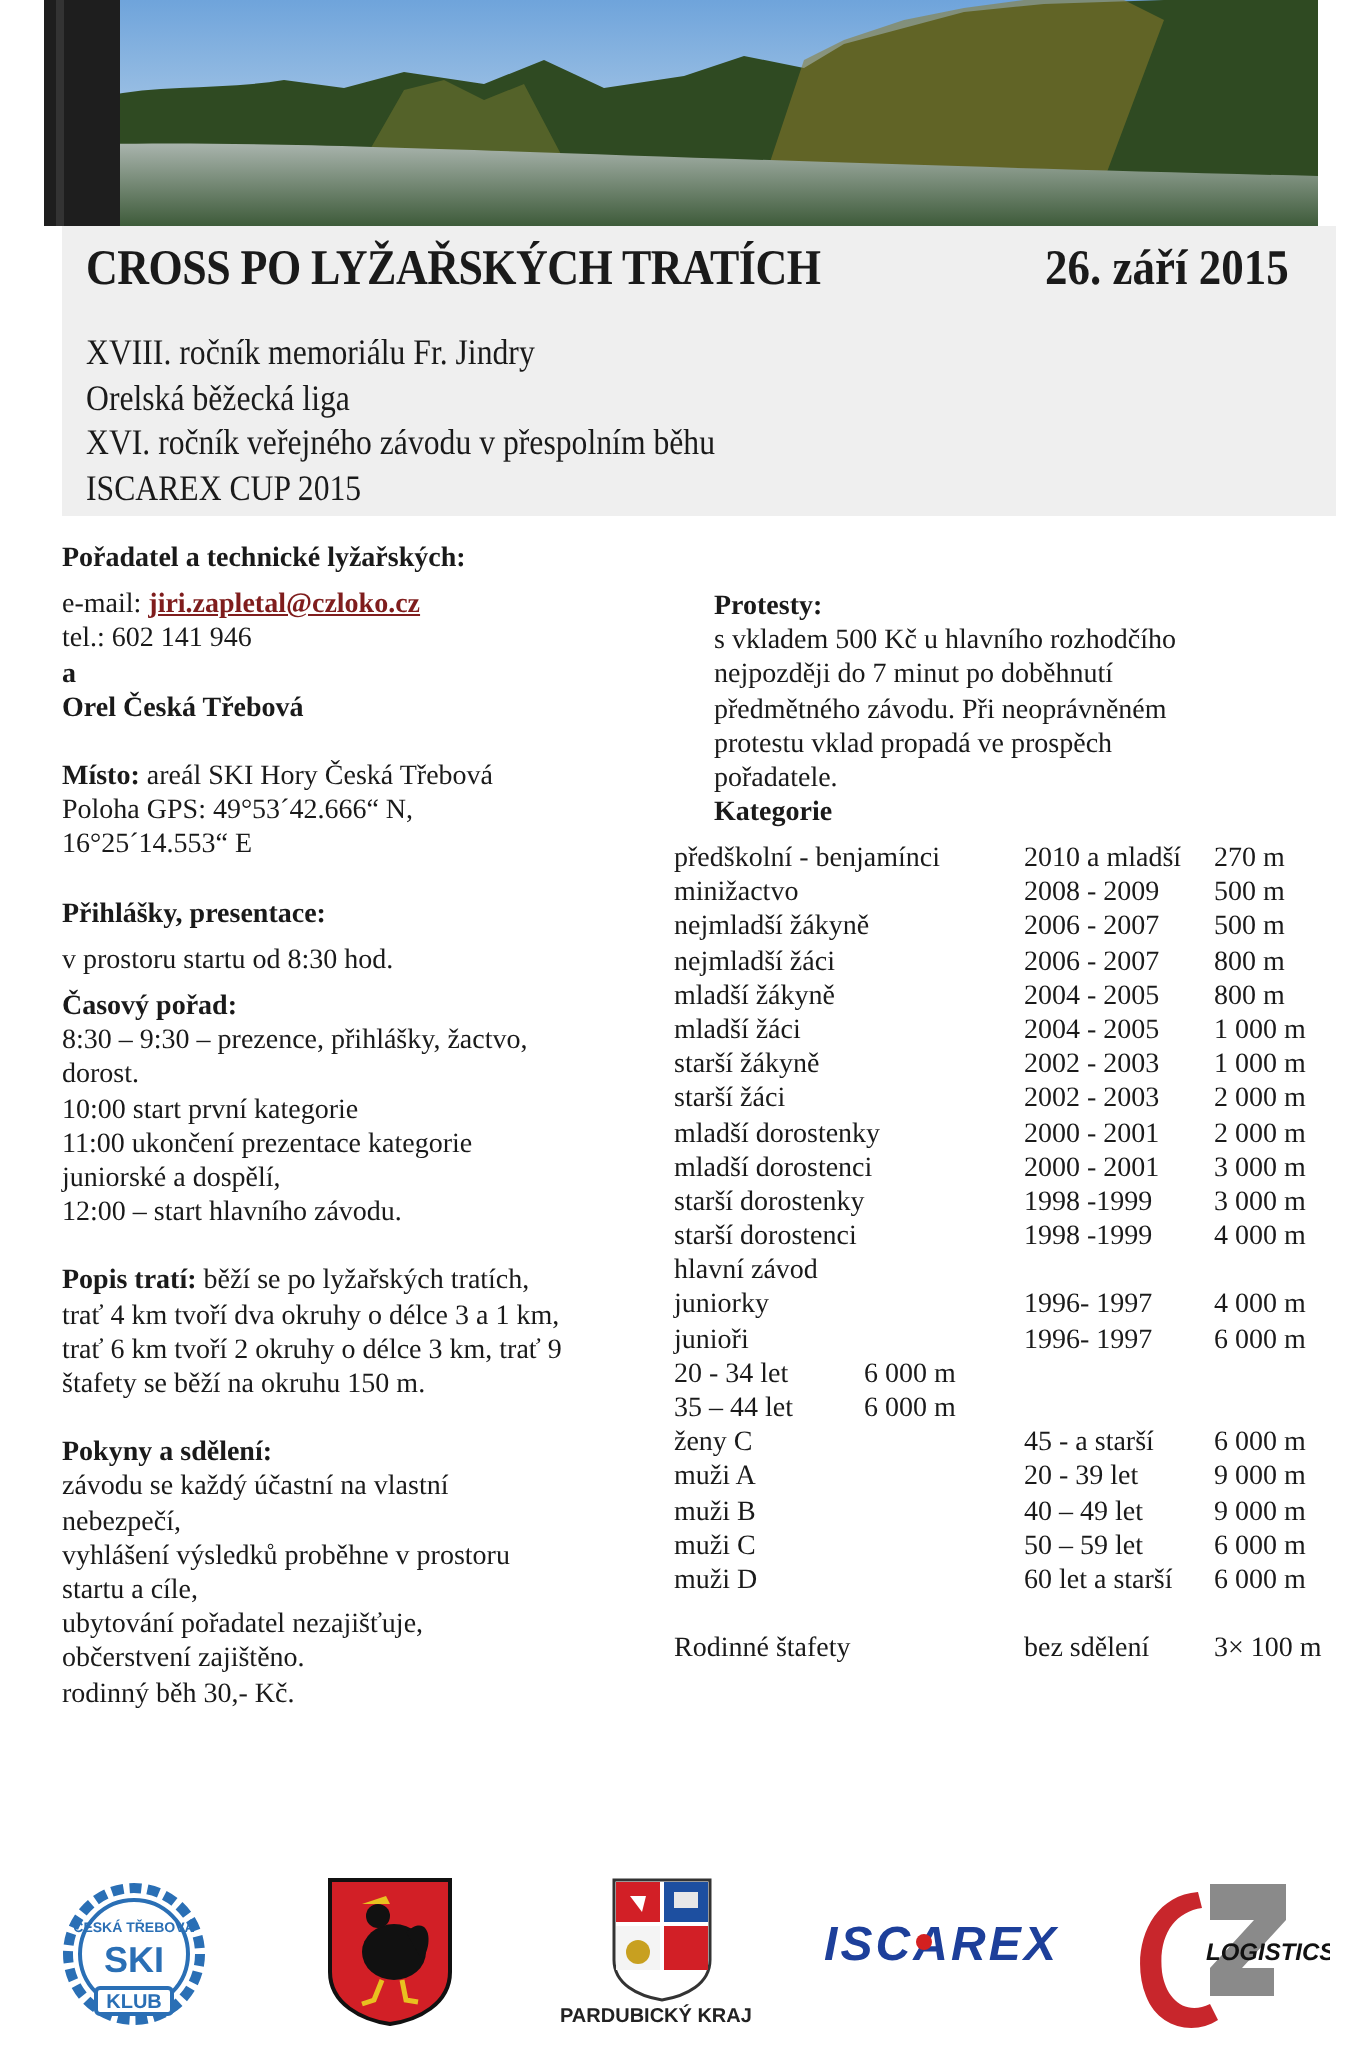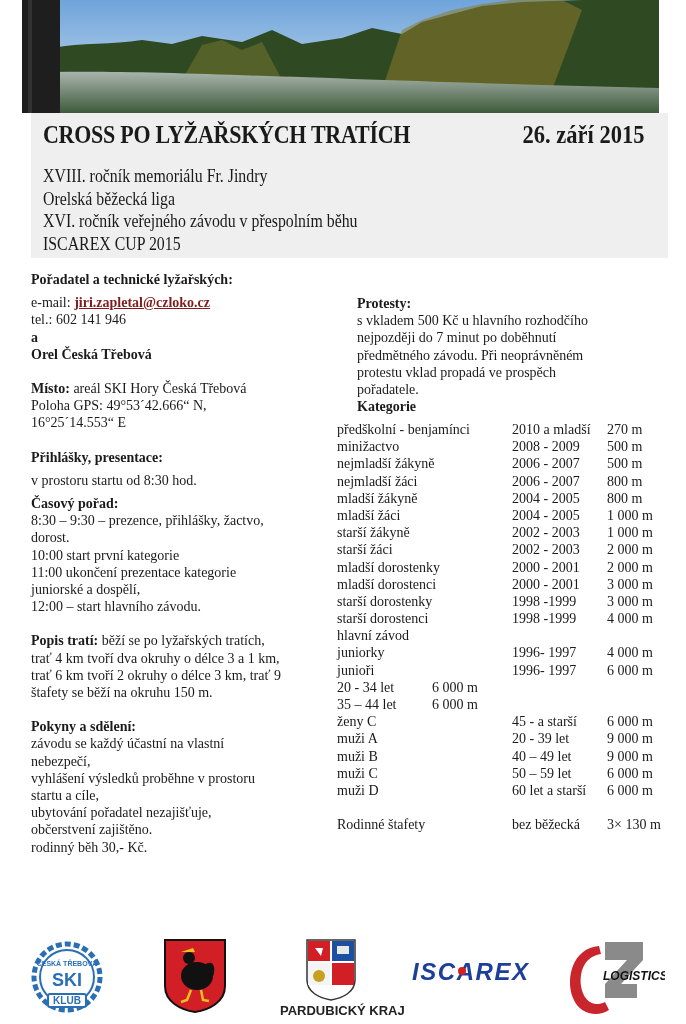--- a/index.html
+++ b/index.html
@@ -18,21 +18,21 @@
   .gap{height:17px;}
   .gap-s{height:6px;}
   a.mail{color:#7f1d1d;font-weight:bold;text-decoration:underline;}
   .cat{position:absolute;left:337px;top:421px;font-family:"Liberation Serif",serif;font-size:14px;line-height:17.2px;}
   .cat .row{display:flex;height:17.2px;white-space:nowrap;}
   .cat .c1{width:175px;}
   .cat .c2{width:95px;}
   .cat .c3{width:80px;}
   .logos{position:absolute;left:0;top:930px;width:686px;height:94px;}
   .logo{position:absolute;}
-  .pk-label{position:absolute;left:280px;top:1003px;font-family:"Liberation Sans",sans-serif;font-size:13px;font-weight:bold;color:#222;white-space:nowrap;}
+  .pk-label{position:absolute;left:280px;top:1003px;font-family:"Liberation Sans",sans-serif;font-size:10px;font-weight:bold;color:#222;white-space:nowrap;}
 </style>
 </head>
 <body>
 
 <div class="photo">
   <svg width="637" height="113" viewBox="0 0 637 113">
     <defs>
       <linearGradient id="sky" x1="0" y1="0" x2="0" y2="1">
         <stop offset="0" stop-color="#6fa4db"></stop>
           <stop offset="1" stop-color="#cfe0ee"></stop>
@@ -219,22 +219,22 @@
       </div>
       <div class="row">
         <span class="c1">muži D</span>
         <span class="c2">60 let a starší</span>
         <span class="c3">6 000 m</span>
       </div>
     </div>
   <div style="height:17px"></div>
   <div class="row">
     <span class="c1">Rodinné štafety</span>
-    <span class="c2">bez běžecká</span>
-    <span class="c3">3× 130  m</span>
+    <span class="c2">bez sdělení</span>
+    <span class="c3">3× 100  m</span>
   </div>
 </div>
 
 <div class="logos">
 
   <svg class="logo" style="left:28px;top:8px" width="78" height="78" viewBox="0 0 78 78">
     <circle cx="39" cy="39" r="33" fill="none" stroke="#2a6fb5" stroke-width="5" stroke-dasharray="6 3"></circle>
     <circle cx="39" cy="39" r="27" fill="none" stroke="#2a6fb5" stroke-width="2"></circle>
     <text x="39" y="28" text-anchor="middle" font-family="Liberation Sans, sans-serif" font-size="7" font-weight="bold" fill="#2a6fb5">ČESKÁ TŘEBOVÁ</text>
     <text x="39" y="48" text-anchor="middle" font-family="Liberation Sans, sans-serif" font-size="18" font-weight="bold" fill="#2a6fb5">SKI</text>

